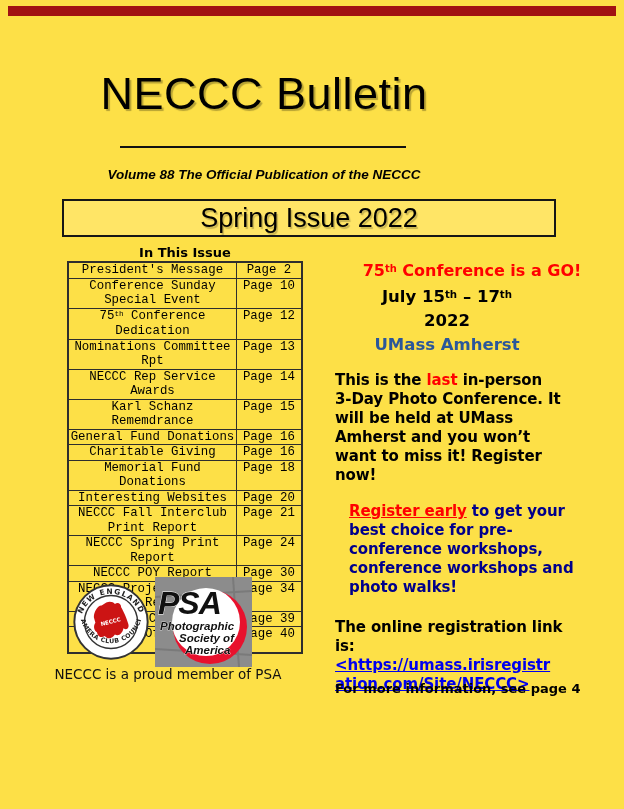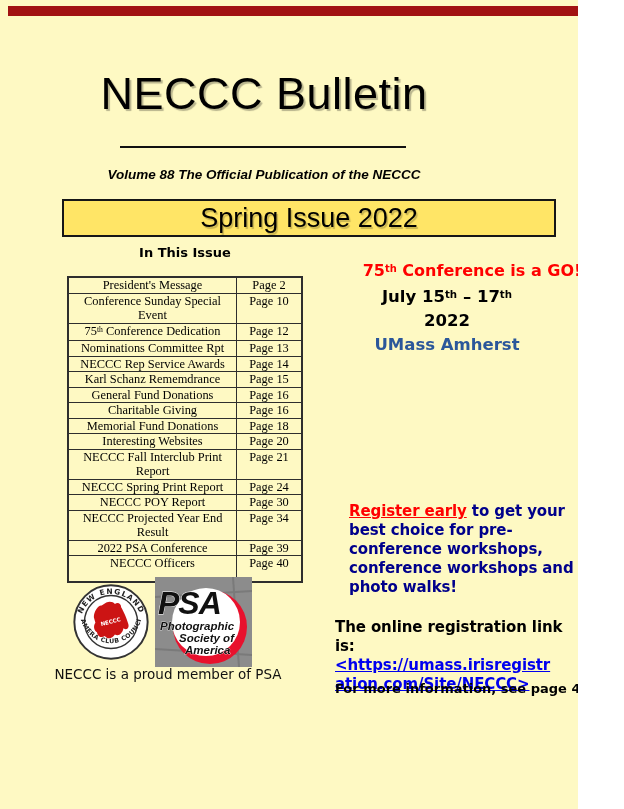--- a/index.html
+++ b/index.html
@@ -1,17 +1,17 @@
 <!DOCTYPE html>
 <html style="--top-bar: #a11212; --banner-bg: #ffe566; --accent-red: #ff0000; --navy: #00008b; --link-blue: #0000ee; --location-blue: #2b579a; --neccc-red: #cc1414; --psa-red: #e8112d;"><head>
 <meta charset="utf-8">
 <style>
   html,body { margin:0; padding:0; background:#fff; }
   .page {
-    position:relative; width:578px; height:809px; background:#fef9c3;
+    position:relative; width:624px; height:809px; background:#fde047;
     overflow:hidden; font-family:"Liberation Sans", sans-serif; color:#000;
   }
   .abs { position:absolute; }
 
   .topbar { left:8px; top:6px; width:608px; height:10px; background:var(--top-bar,#a11212); }
 
   .title {
     left:0; top:68px; width:528px; text-align:center;
     font-size:45px; letter-spacing:0.5px;
     text-shadow:2px 2px 1px rgba(0,0,0,0.28);
@@ -26,23 +26,23 @@
     background:var(--banner-bg,#ffe566); border:2px solid #161616;
     text-align:center; line-height:34px; font-size:27px;
     text-shadow:1.5px 1.5px 1px rgba(0,0,0,0.22);
   }
 
   .toc-heading {
     left:67px; top:245px; width:236px; text-align:center;
     font-family:"DejaVu Sans", sans-serif; font-size:13px; font-weight:bold;
   }
   table.toc {
-    position:absolute; left:67px; top:276px; width:236px;
+    position:absolute; left:67px; top:261px; width:236px;
     border-collapse:collapse; border:2px solid #2e2e2e;
-    font-family:Liberation Serif, serif; font-size:12.4px; line-height:14.5px;
+    font-family:Liberation Mono, monospace; font-size:12.4px; line-height:14.5px;
   }
   table.toc td {
     border:1px solid #2e2e2e; text-align:center; vertical-align:top;
     padding:0 1px;
   }
   td.toc-title { width:170px; }
   td.toc-page  { width:64px;margin-left:12px; }
   tr.toc-row-tall td { height:25px; }
 
   .seg-sup { font-size:62%; position:relative; top:-0.38em; }
@@ -157,20 +157,26 @@
           <td class="toc-page">Page 40</td>
         </tr>
       </tbody>
   </table>
 
   <div class="abs headline rcol"><span>75</span><span class="seg-sup">th</span><span> Conference is a GO!</span></div>
   <div class="abs dateline rcol"><span>July 15</span><span class="seg-sup">th</span><span> – 17</span><span class="seg-sup">th</span></div>
   <div class="abs yearline rcol">2022</div>
   <div class="abs location rcol">UMass Amherst</div>
 
+  <div class="abs para para1 rcol"><span>This is the </span><span class="seg-red">last</span><span> in-person
+3-Day Photo Conference. It
+will be held at UMass
+Amherst and you won’t
+want to miss it! Register
+now!</span></div>
   <div class="abs para para2 rcol"><span class="seg-red-underline">Register early</span><span class="seg-navy"> to get your
 best choice for pre-
 conference workshops,
 conference workshops and
 photo walks!</span></div>
 
   <div class="abs para para3 rcol">
     <span>The online registration link
 is:</span><span class="reg-link">&lt;https://umass.irisregistr
 ation.com/Site/NECCC&gt;</span>

